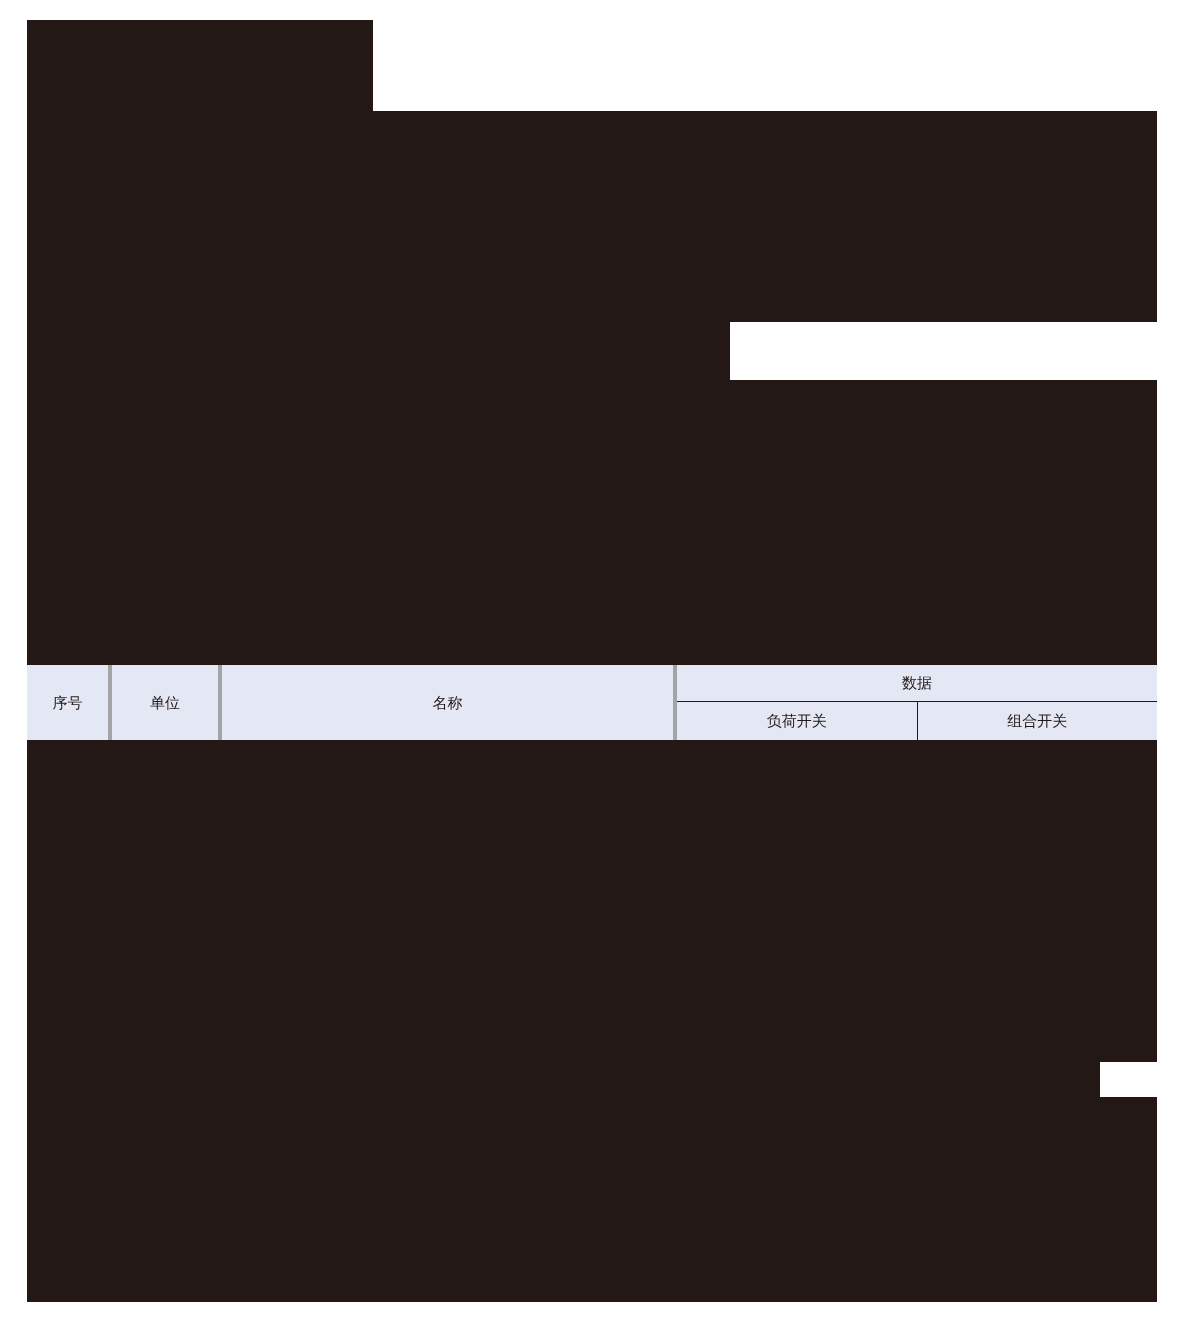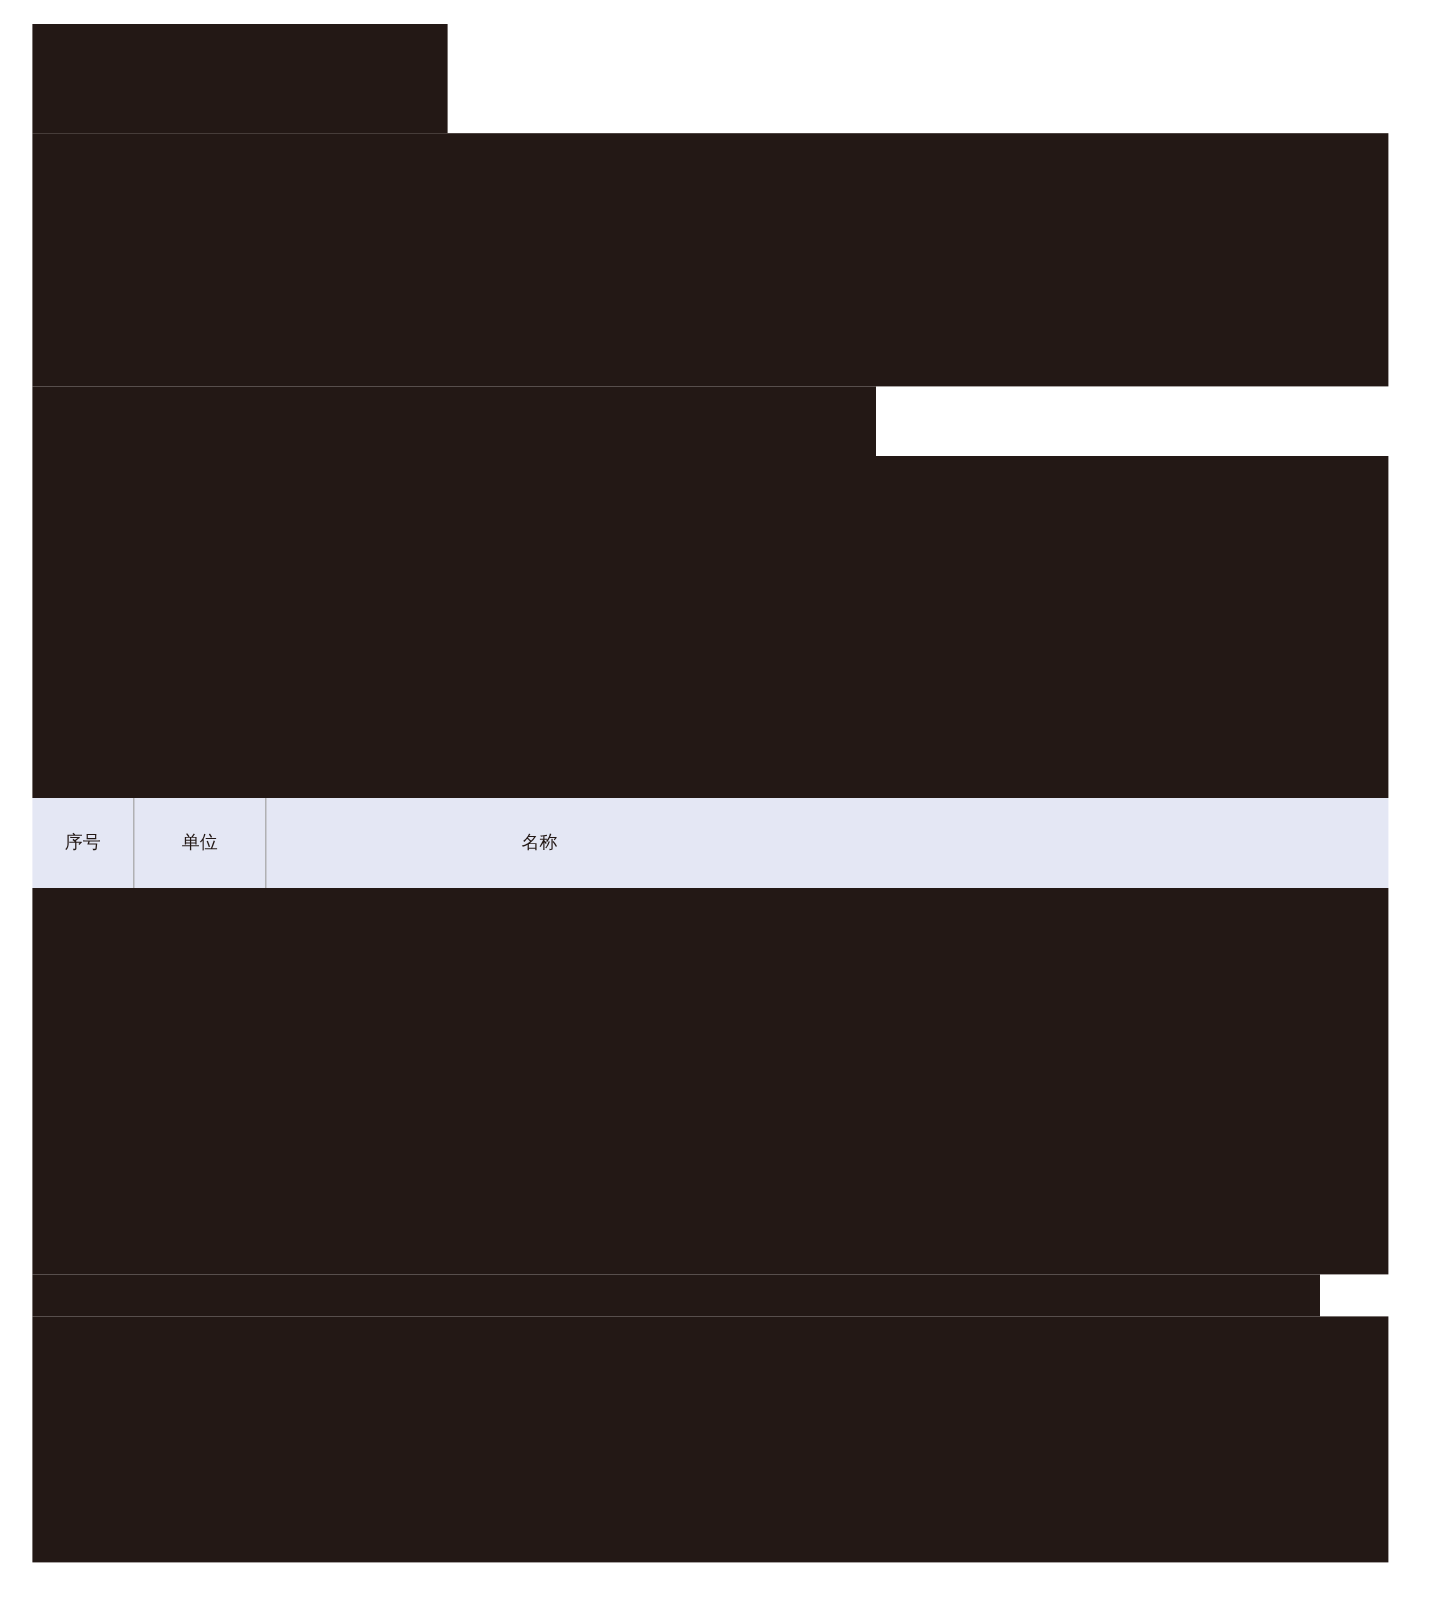--- a/index.html
+++ b/index.html
@@ -40,21 +40,21 @@
     display: flex;
     align-items: stretch;
     font-size: 15px;
     color: #231815;
   }
   .th-cell {
     box-sizing: border-box;
     display: flex;
     align-items: center;
     justify-content: center;
-    border-right: 1px solid #a3a3a3;
+    border-right: 4px solid #a3a3a3;
     text-align: center;
     line-height: 1.2;
   }
   .th-cell:last-child { border-right: none; }
 
   .col-seq   { width: 85px; }
   .col-name  { width: 455px; }
   .col-unit  { width: 110px; }
   .col-data  { width: 480px; flex-direction: column; border-right: none; padding: 0; }
 
@@ -89,17 +89,24 @@
 
 <div class="mask" id="mask-top-left"></div>
 <div class="mask" id="mask-upper-band"></div>
 <div class="mask" id="mask-mid-left"></div>
 <div class="mask" id="mask-mid-band"></div>
 
 <div class="table-header">
   <div class="th-cell col-seq">序号</div>
   <div class="th-cell col-unit">单位</div>
   <div class="th-cell col-name">名称</div>
+  <div class="th-cell col-data">
+    <div class="data-top">数据</div>
+    <div class="data-bottom">
+      <div class="data-sub">负荷开关</div>
+      <div class="data-sub">组合开关</div>
+    </div>
+  </div>
 </div>
 
 <div class="mask" id="mask-lower-a"></div>
 <div class="mask" id="mask-lower-b"></div>
 <div class="mask" id="mask-lower-c"></div>
 
 </body></html>

